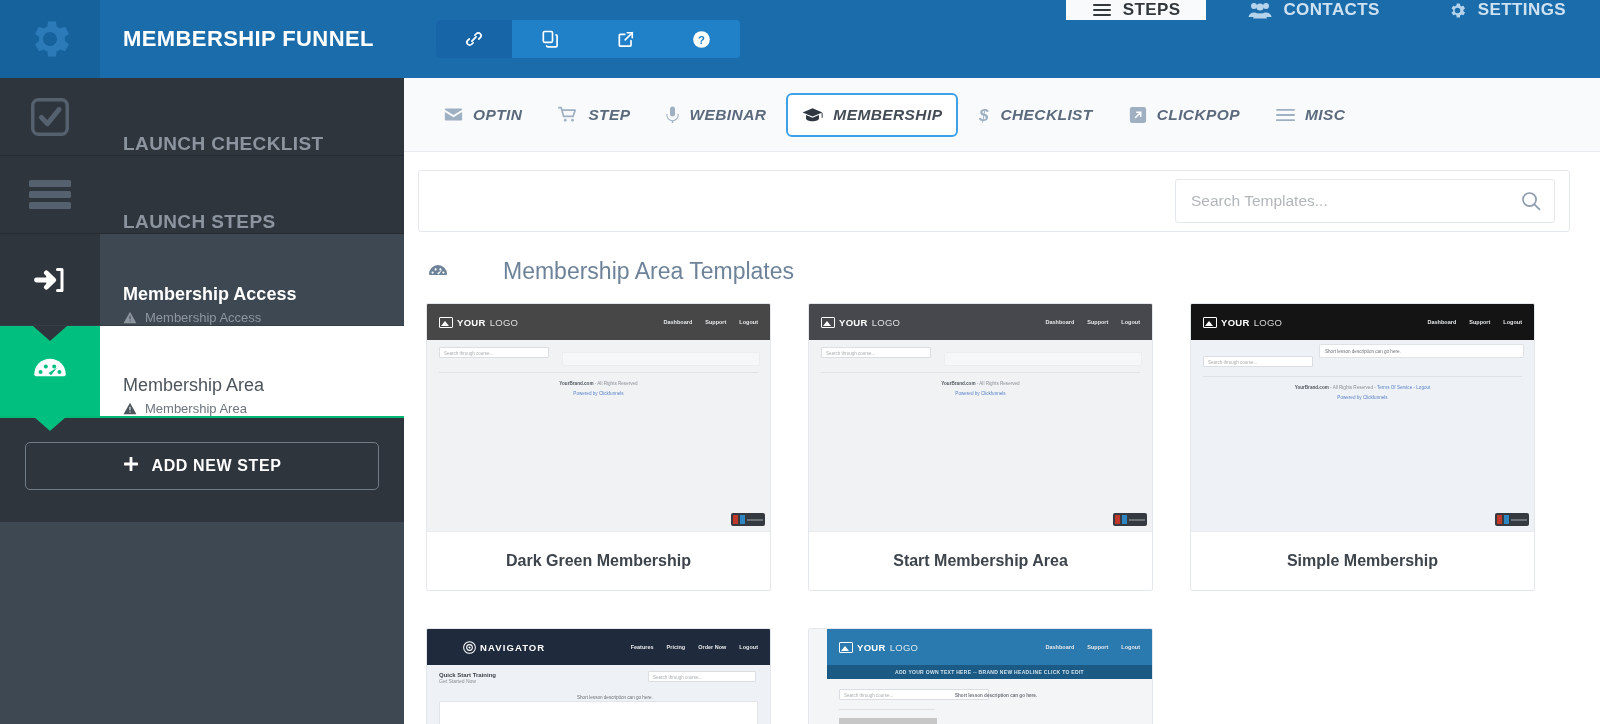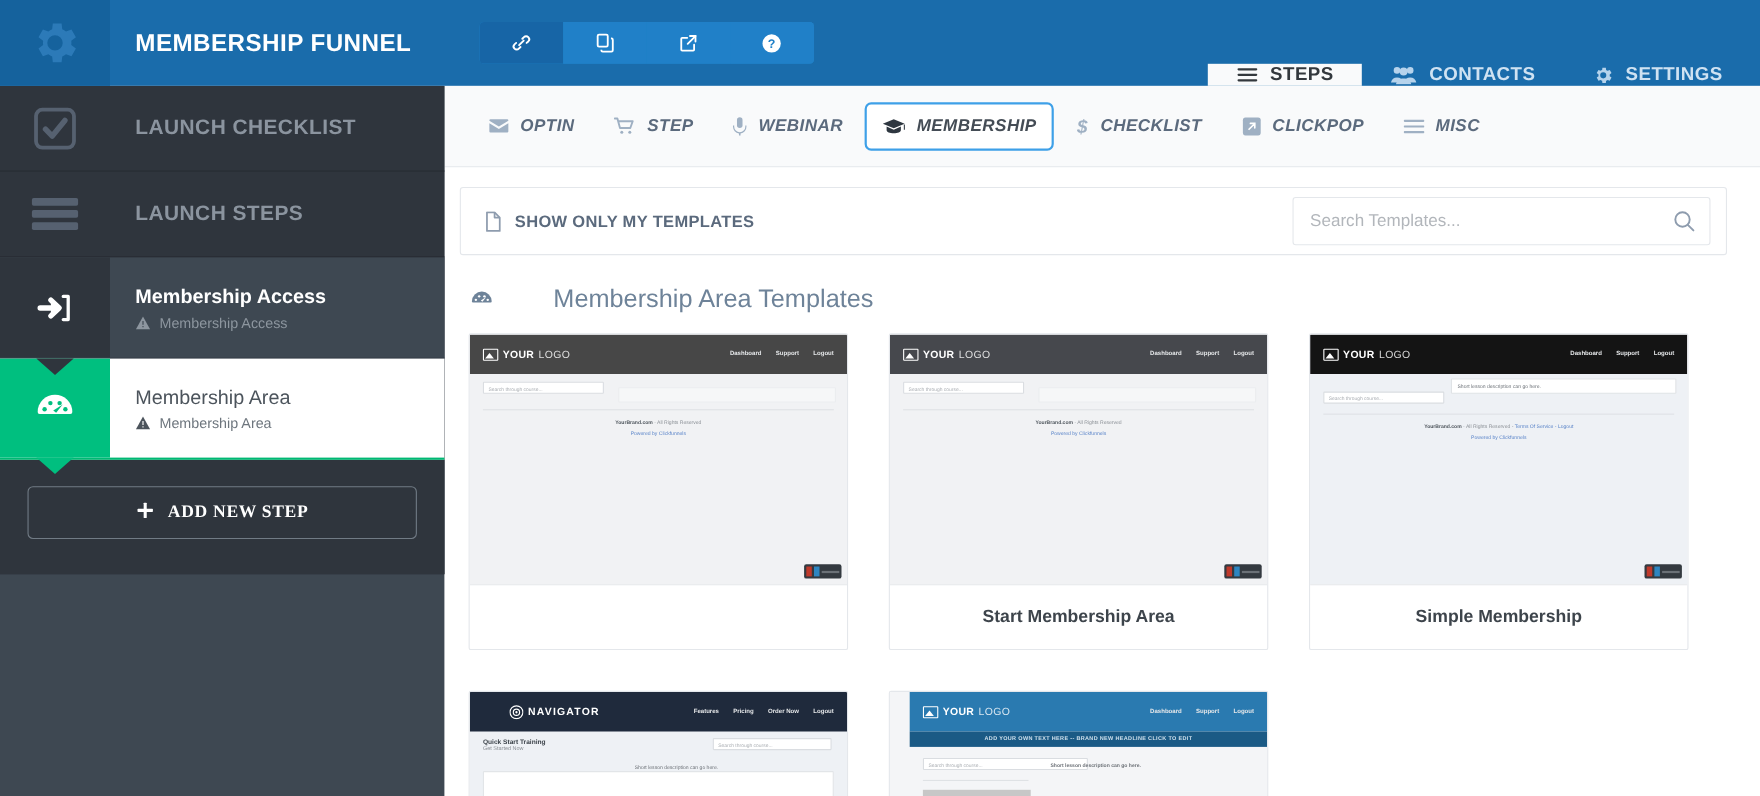--- a/index.html
+++ b/index.html
@@ -44,22 +44,23 @@
     width: 76px; height: 38px;
     display: flex; align-items: center; justify-content: center;
     background: #2080c8;
     cursor: pointer;
   }
   .icon-btn.active { background: #1765a6; }
   .icon-btn svg { display: block; }
 
   .top-nav {
     margin-left: auto;
-    display: flex; align-items: flex-end;
+    display: flex; align-items: flex-start;
     height: 78px;
+    gap: 16px;
   }
   .top-nav-item {
     display: flex; align-items: center; gap: 11px;
     padding: 0 26px;
     color: #cfe2f2;
     font-size: 17px; font-weight: bold;
     letter-spacing: 0.4px;
     cursor: pointer;
     white-space: nowrap;
   }
@@ -87,21 +88,21 @@
     min-height: 78px;
     border-bottom: 1px solid #272c33;
     position: relative;
   }
   .side-ico {
     width: 100px; flex: 0 0 100px;
     display: flex; align-items: center; justify-content: center;
     color: #566170;
   }
   .side-label {
-    flex: 1; display: flex; flex-direction: column; justify-content: center;
+    flex: 1; display: flex; flex-direction: column; justify-content: flex-end;
     padding-left: 23px;
   }
   .side-title-big {
     color: #8b949f; font-size: 19px; font-weight: bold; letter-spacing: .4px;
   }
   .step-row { min-height: 92px; background: #3e4852; border-bottom: 1px solid #353d46;}
   .step-row .side-ico { background: #2f353d; color: #ffffff; }
   .step-name { color: #ffffff; font-size: 18px; font-weight: bold; line-height: 1.25; }
   .step-sub {
     display: flex; align-items: center; gap: 8px;
@@ -125,21 +126,21 @@
   .step-row.active .step-sub { color: #6d757d; }
   .step-row.active .step-sub .warn { color: #4c545c; }
 
   .addstep-wrap { background: #2f353d; padding: 24px 25px 32px 25px; }
   .add-step-btn {
     height: 48px; width: 100%;
     border: 1px solid #717b85; border-radius: 5px;
     background: transparent; color: #ffffff;
     font-size: 16px; font-weight: bold; letter-spacing: .6px;
     display: flex; align-items: center; justify-content: center; gap: 13px;
-    cursor: pointer; font-family: Liberation Serif, serif;
+    cursor: pointer; font-family: Liberation Sans, sans-serif;
   }
 
   
   .main {
     flex: 1 1 auto; min-width: 0;
     background: #ffffff;
     display: flex; flex-direction: column;
     overflow: hidden;
   }
   .subnav {
@@ -531,29 +532,20 @@
             </svg>
           </span>
           <span>MISC</span>
         </div>
 
       </div>
 
       <div class="content">
 
         <div class="filterbar">
-          <div class="show-mine">
-            <span class="doc-ico">
-              <svg width="15" height="19" viewBox="0 0 16 20" fill="none" stroke="currentColor" stroke-width="1.7" stroke-linejoin="round">
-                <path d="M1.8 1h7.4l5 5v13H1.8z"></path>
-                <path d="M9.2 1v5h5"></path>
-              </svg>
-            </span>
-            <span>SHOW ONLY MY TEMPLATES</span>
-          </div>
 
           <div class="search-wrap">
             <input class="search-input" type="text" placeholder="Search Templates..." style="">
             <span class="search-ico">
               <svg width="20" height="20" viewBox="0 0 22 22" fill="none" stroke="currentColor" stroke-width="1.9" stroke-linecap="round">
                 <circle cx="9.4" cy="9.4" r="7.2"></circle>
                 <path d="M14.7 14.7l5.6 5.6"></path>
               </svg>
             </span>
           </div>
@@ -600,20 +592,21 @@
                   <div class="mock-foot2">Powered by Clickfunnels</div>
                 </div>
                 <div class="mock-desc-bar" style="background:#f6f7f8;border-color:#ebedef;"></div>
                 <div class="mock-badge">
                     <i></i>
                     <i></i>
                     <u></u>
                   </div>
               </div>
             </div>
+            <div class="card-title">Dark Green Membership</div>
           </div>
 
           <div class="card">
             <div class="card-thumb">
               <div class="mock" style="background:#f1f2f4;">
                 <div class="mock-topbar" style="background:#46484d;">
                   <div class="mock-logo">
                     <span class="mock-logo-ic"></span>
                     <span class="mock-logo-txt">YOUR </span>
                     <span class="mock-logo-txt"><span>LOGO</span></span>

